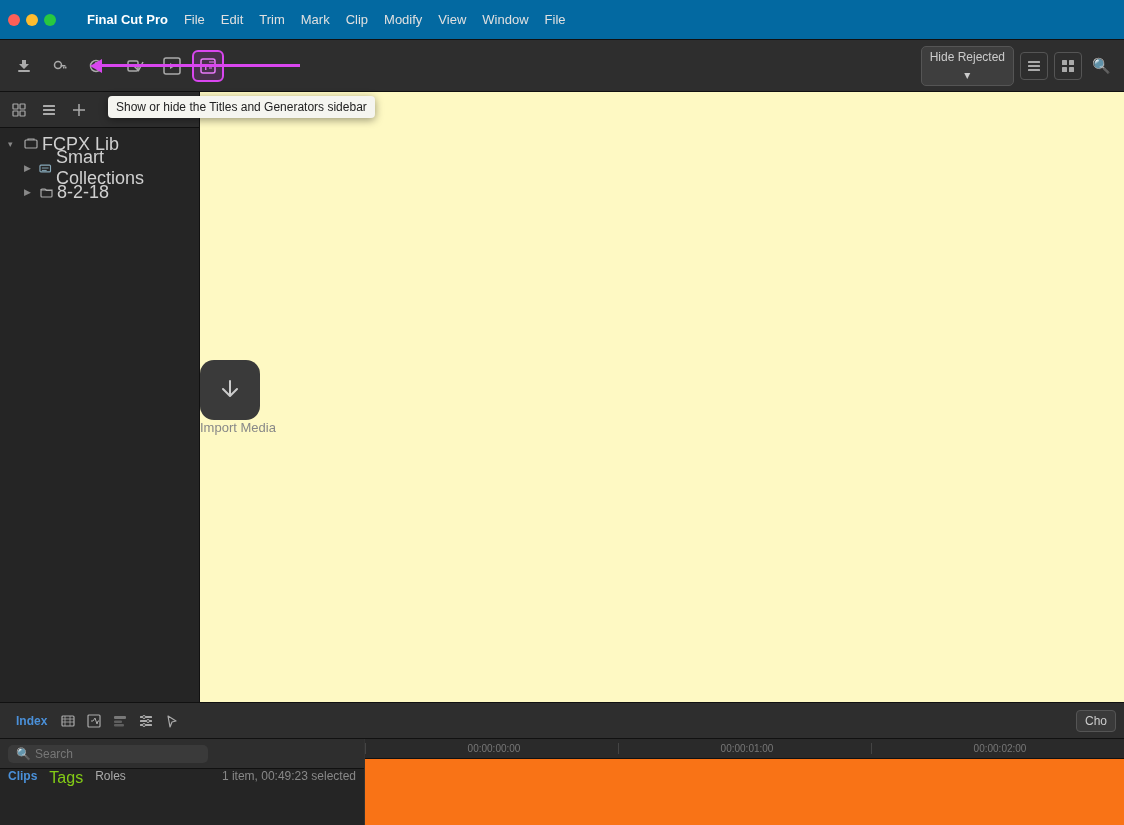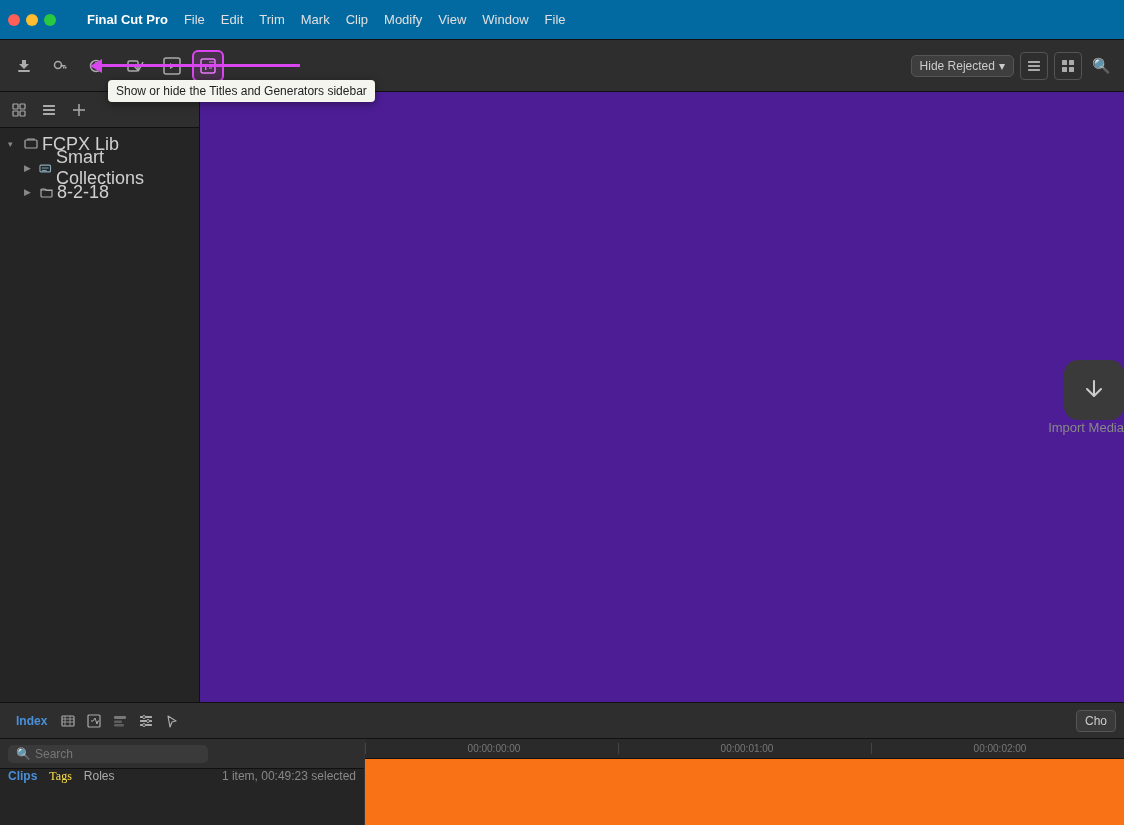--- a/index.html
+++ b/index.html
@@ -113,20 +113,21 @@
       display: flex;
       align-items: center;
       gap: 4px;
       background: rgba(255,255,255,0.08);
       border: 1px solid #555;
       border-radius: 5px;
       padding: 3px 8px;
       color: #ccc;
       font-size: 12px;
       cursor: pointer;
+      flex-direction: column;
     }
     .toolbar-icon-btn {
       width: 28px;
       height: 28px;
       border-radius: 4px;
       background: transparent;
       border: 1px solid #555;
       color: #aaa;
       cursor: pointer;
       display: flex;
@@ -198,23 +199,23 @@
       width: 12px;
       font-size: 9px;
       color: #888;
     }
     .tree-label { font-size: 18px; }
     .tree-item-indent { margin-left: 16px; }
 
     
     .browser-area {
       flex: 1;
-      background: #4c1d95;
-      display: flex;
-      align-items: flex-end;
+      background: #fef9c3;
+      display: flex;
+      align-items: flex-start;
       justify-content: center;
       flex-direction: column;
       gap: 0;
     }
     .import-media-icon {
       width: 60px;
       height: 60px;
       background: #3a3a3a;
       border-radius: 14px;
       display: flex;
@@ -224,21 +225,21 @@
       color: #ccc;
     }
     .import-media-label {
       font-size: 13px;
       color: #888;
     }
 
     
     .tooltip {
       position: absolute;
-      top: 80px;
+      top: 96px;
       left: 108px;
       background: #f5f5f0;
       color: #222;
       font-size: 12px;
       padding: 4px 8px;
       border-radius: 4px;
       white-space: nowrap;
       z-index: 100;
       box-shadow: 0 2px 8px rgba(0,0,0,0.4);
     }
@@ -328,24 +329,23 @@
       gap: 12px;
       background: #252525;
     }
     .clips-tab {
       font-size: 12px;
       color: #4a90d9;
       cursor: pointer;
       font-weight: 600;
     }
     .tags-tab {
-      font-size: 12px;
-      color: #fde047;
-      cursor: pointer;
-      font-family: Liberation Serif, serif;
+      font-size: 16px;
+      color: #84cc16;
+      cursor: pointer;
     }
     .roles-tab {
       font-size: 12px;
       color: #aaa;
       cursor: pointer;
     }
     .selected-info {
       margin-left: auto;
       font-size: 12px;
       color: #888;

